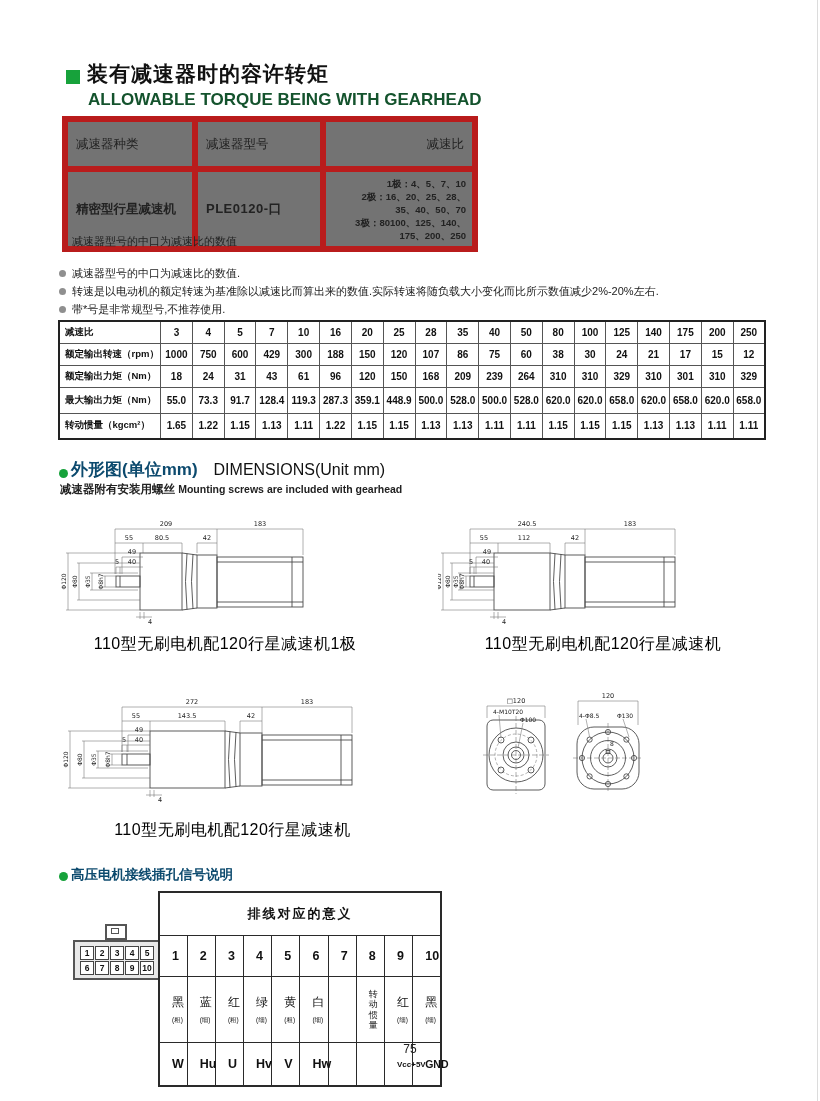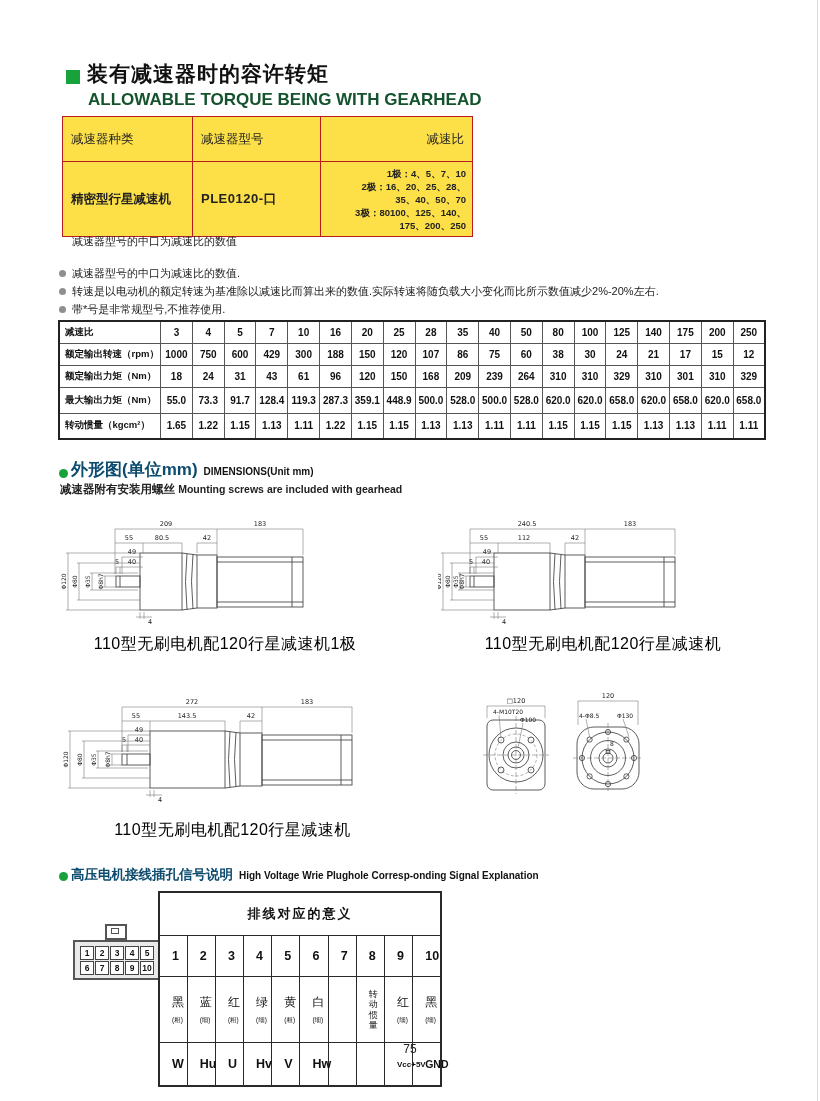--- a/index.html
+++ b/index.html
@@ -6,22 +6,22 @@
   body{width:820px;height:1101px;position:relative;background:#fff;
        font-family:"Liberation Sans","DejaVu Sans",sans-serif;color:#1a1a1a;overflow:hidden}
 
   
   .title-sq{position:absolute;left:66px;top:70px;width:14px;height:14px;background:#17a23b}
   .title-cn{position:absolute;left:87px;top:60px;font-size:21px;font-weight:bold;letter-spacing:1px;color:#111}
   .title-en{position:absolute;left:88px;top:90px;font-size:17px;font-weight:bold;color:#14532d}
 
   
   .t1{position:absolute;left:62px;top:116px;border-collapse:collapse;table-layout:fixed;width:410px}
-  .t1 th,.t1 td{border:1px solid #b91c1c;font-weight:normal;font-size:12.5px;color:#222;
-                padding:2px 8px;text-align:left;vertical-align:middle;background:#fde047}
+  .t1 th,.t1 td{border:6px solid #b91c1c;font-weight:normal;font-size:12.5px;color:#222;
+                padding:2px 8px;text-align:left;vertical-align:middle;background:#737373}
   .t1 .hrow th{height:40px}
   .t1 .brow td{height:70px}
   .t1 .right{text-align:right}
   .t1 .model{font-size:13px;font-weight:bold;letter-spacing:.5px}
   .t1 .type{font-weight:bold}
   .t1 .ratio{font-size:9.5px;font-weight:bold;line-height:13px;text-align:right;padding-right:6px}
   .t1-foot{position:absolute;left:72px;top:234px;font-size:11px;color:#222}
 
   
   .note{position:absolute;left:59px;font-size:11px;color:#222;display:flex;align-items:center}
@@ -33,21 +33,21 @@
   .t2 th,.t2 td{border:1px solid #555;font-size:10px;font-weight:bold;color:#111;text-align:center;
                 vertical-align:middle;padding:0;background:#fff}
   .t2 th{width:95px;text-align:left;padding-left:5px;font-size:9.5px;font-weight:bold}
   .t2 tr{height:22px}
   .t2 tr.tall{height:26px}
 
   
   .sec{position:absolute;display:flex;align-items:baseline}
   .gdot{width:9px;height:9px;border-radius:50%;background:#17a23b;margin-right:3px;position:relative;top:-1px;flex:0 0 auto}
   .sec .cn-big{font-size:17px;font-weight:bold;color:#0c4a6e}
-  .sec .en{font-size:10px;font-weight:bold;color:#111;margin-left:6px}
+  .sec .en{font-size:16px;font-weight:normal;color:#111;margin-left:16px}
   .sub{position:absolute;font-size:11.5px;font-weight:bold;color:#222}
   .sub .en{font-size:10.5px}
 
   
   .dwg{position:absolute}
   svg .shape{stroke:#4b4b4b;fill:none;stroke-width:.9}
   svg .dim{stroke:#6f6f6f;fill:none;stroke-width:.55}
   svg text{font-size:6.5px;fill:#222;font-family:"DejaVu Sans",sans-serif}
   svg text.v{font-size:6px}
   .cap{position:absolute;font-size:16px;color:#000000;text-align:center;letter-spacing:.5px}
@@ -480,21 +480,20 @@
   <text class="v" x="114" y="30">4-Φ8.5</text>
   <line class="dim" x1="121" y1="31" x2="124.6" y2="49"></line>
   <text class="v" x="152" y="30">Φ130</text>
   <line class="dim" x1="158" y1="31" x2="164" y2="49"></line>
   <text class="v" x="145" y="58">8</text>
 </svg>
 
 <div class="sec" style="left:59px;top:866px">
   <span class="gdot" style="top:2px"></span>
   <span class="cn-big" style="font-size:13.5px">高压电机接线插孔信号说明</span>
-  <span class="en">High Voltage Wrie Plughole Corresp-onding Signal Explanation</span>
 </div>
 
 <div class="connector">
   <div class="latch"></div>
   <div class="conn-body">
     <div class="pin-row">
       <span class="pin">1</span>
       <span class="pin">2</span>
       <span class="pin">3</span>
       <span class="pin">4</span>

